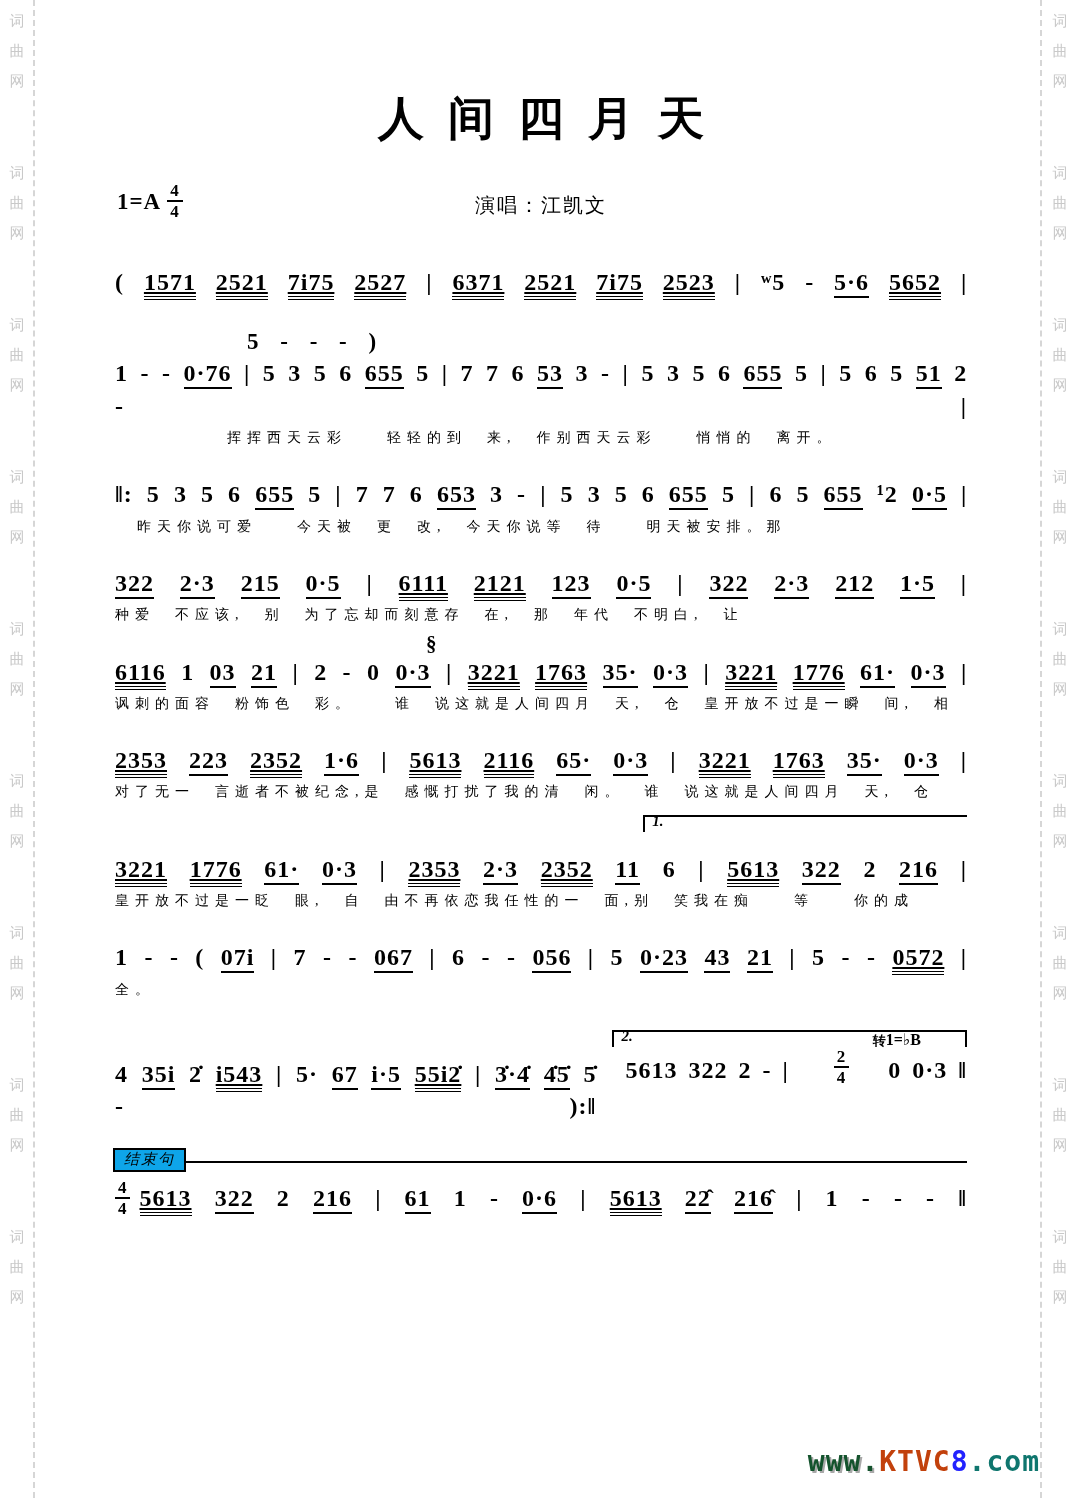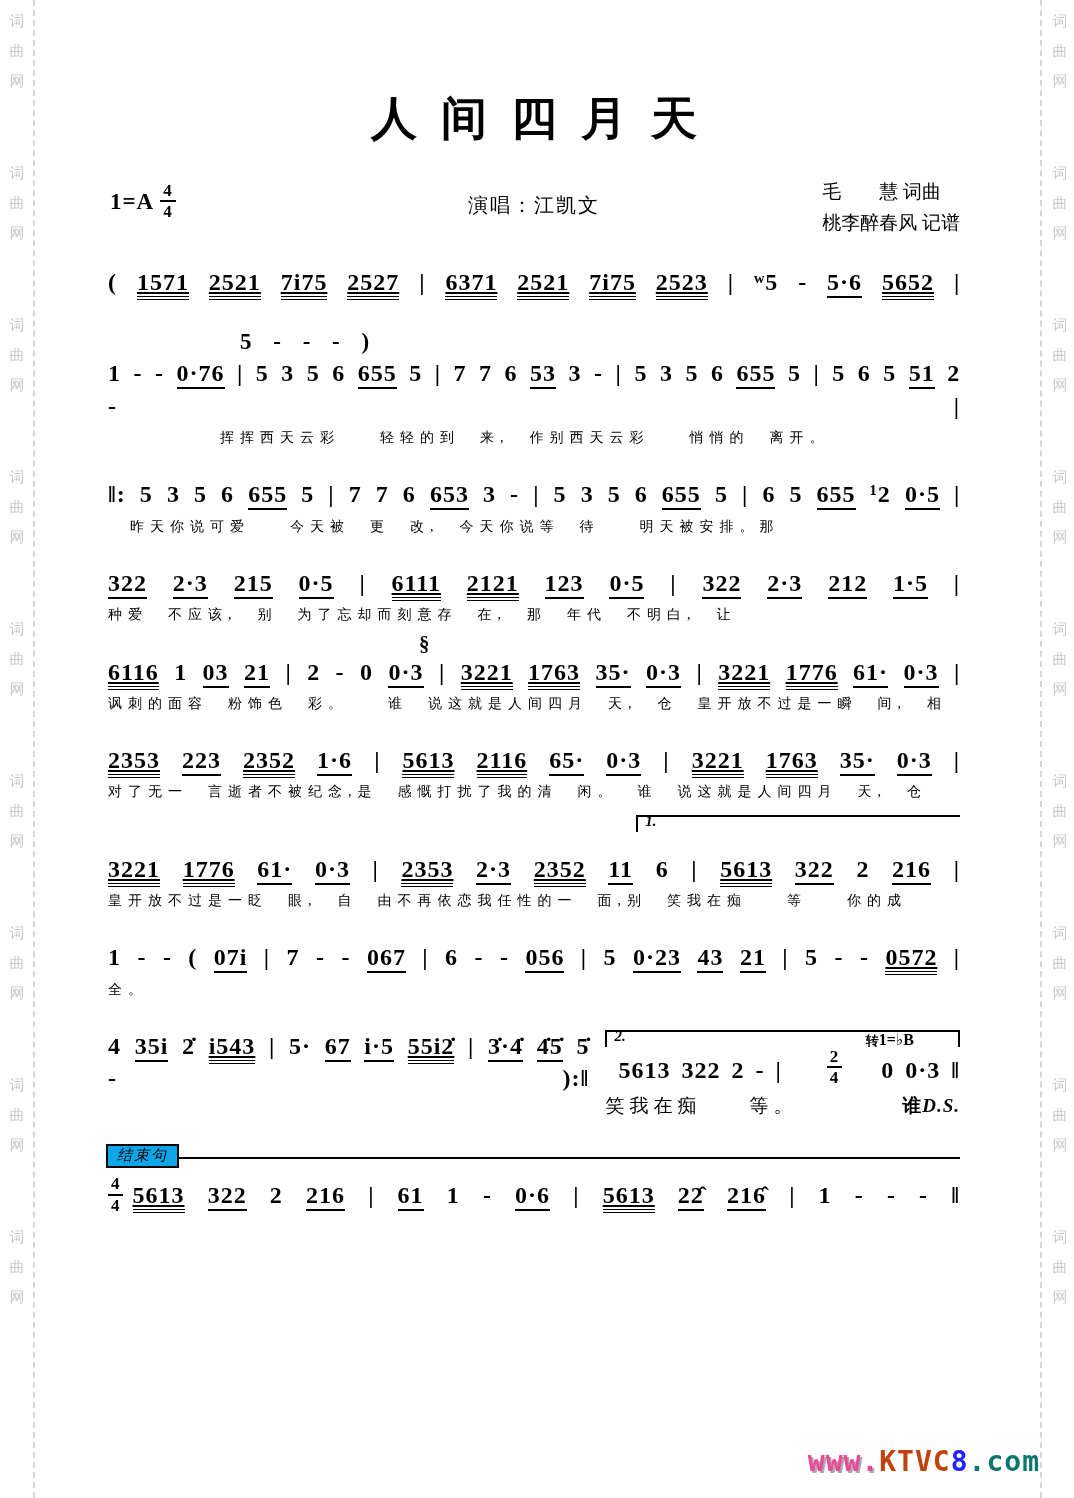--- a/index.html
+++ b/index.html
@@ -7,21 +7,21 @@
   .page{position:absolute;inset:0;}
   
   .wm-col{position:absolute;top:6px;width:28px;text-align:center;font-size:15px;line-height:30px;font-family:"DejaVu Sans",sans-serif;}
   .wm-col.left{left:3px;}
   .wm-col.right{left:1046px;}
   .wm-group{margin-bottom:62px;}
   .dash{position:absolute;top:0;bottom:0;width:0;border-left:2px dashed #d6d6d6;}
   .dash.left{left:33px;}
   .dash.right{left:1040px;}
   
-  .sheet{position:absolute;left:108px;top:88px;width:852px;}
+  .sheet{position:absolute;left:115px;top:88px;width:852px;}
   .title{margin:0 0 26px 0;text-align:center;font-size:46px;font-weight:bold;letter-spacing:24px;text-indent:24px;}
   .head-row{position:relative;height:86px;}
   .keysig{position:absolute;left:2px;top:6px;font-size:23px;font-weight:bold;letter-spacing:1px;}
   .head-center{position:absolute;left:0;right:0;text-align:center;}
   .subtitle{font-size:21px;letter-spacing:2px;}
   .performer{font-size:20px;margin-top:16px;letter-spacing:2px;}
   .credits{position:absolute;right:0;top:0;font-size:19px;line-height:1.65;text-align:left;}
   .ts{display:inline-block;text-align:center;font-size:17px;font-weight:bold;line-height:1.02;vertical-align:-8px;margin-left:6px;}
   .ts .t{display:block;border-bottom:2px solid #000;padding:0 3px 1px;}
   .ts .b{display:block;padding-top:1px;}
@@ -34,21 +34,21 @@
   .lyrics{font-size:14px;letter-spacing:6px;margin-top:7px;line-height:1.3;}
   .above-row{font-size:23px;font-weight:bold;word-spacing:16px;margin-left:132px;margin-bottom:2px;}
   .rel{position:relative;}
   .segno{position:absolute;left:36.5%;top:-24px;font-size:21px;font-weight:bold;}
   .sys5 .notes,.sys7 .notes{margin-top:2px;}
   .volta1{position:absolute;left:62%;right:0;top:-18px;height:15px;border-top:2px solid #000;border-left:2px solid #000;}
   .volta1 .vlabel{position:absolute;left:7px;top:-3px;font-size:15px;font-style:italic;font-weight:bold;line-height:1;}
   .sys7pad{padding-top:18px;}
   
   .split{display:flex;align-items:flex-start;}
-  .split .lpart{flex:0 0 56.5%;}
+  .split .lpart{flex:0 0 56.5%;margin-top:28px;}
   .split .rpart{flex:1;position:relative;margin-left:16px;padding-top:18px;}
   .volta2{position:absolute;left:0;right:0;top:0;height:15px;border-top:2px solid #000;border-left:2px solid #000;border-right:2px solid #000;}
   .volta2 .vlabel{position:absolute;left:7px;top:-3px;font-size:15px;font-style:italic;font-weight:bold;line-height:1;}
   .keychange{position:absolute;right:44px;top:-2px;font-size:16px;font-weight:bold;letter-spacing:0;}
   .keychange .zh{font-size:13px;}
   .notes2{font-size:24px;font-weight:bold;letter-spacing:1px;word-spacing:4px;line-height:1.35;display:flex;align-items:flex-end;justify-content:space-between;margin-left:13px;}
   .l2row{display:flex;justify-content:space-between;margin-top:7px;font-size:19px;letter-spacing:5px;}
   .ds{font-weight:bold;font-style:italic;letter-spacing:1px;}
   .ds .zh{font-style:normal;}
   
@@ -166,24 +166,20 @@
   <div class="sheet">
 
     <h1 class="title">人间四月天</h1>
 
     <div class="head-row">
       <div class="keysig">
         <span>1=A</span><span class="ts"><span class="t">4</span><span class="b">4</span></span>
       </div>
       <div class="head-center">
         <div class="performer">演唱：江凯文</div>
-      </div>
-      <div class="credits">
-        <div>毛　　慧 词曲</div>
-        <div>桃李醉春风 记谱</div>
       </div>
     </div>
 
     <div class="systems">
 
       <div class="system">
         <div class="notes"><span>(</span> <span class="b2">1571</span> <span class="b2">2521</span> <span class="b2">7i75</span> <span class="b2">2527</span> <span>|</span> <span class="b2">6371</span> <span class="b2">2521</span> <span class="b2">7i75</span> <span class="b2">2523</span> <span>|</span> <span>ʷ5</span> <span>-</span> <span class="b1">5·6</span> <span class="b2">5652</span> <span>|</span></div>
       </div>
 
       <div class="system">
@@ -240,38 +236,34 @@
             <span class="keychange"><span class="zh">转</span><span>1=♭B</span></span>
           </div>
           <div class="notes2">
             <span><span class="b2">5613</span> <span class="b1">322</span> <span>2</span> <span>-</span> <span>|</span></span>
             <span class="ts">
                 <span class="t">2</span>
                 <span class="b">4</span>
               </span>
             <span><span>0</span> <span class="b1">0·3</span> <span>‖</span></span>
           </div>
-          <div class="l2row">
-            <span>笑我在痴　　等。</span>
-            <span class="ds"><span class="zh">谁</span><span>D.S.</span></span>
-          </div>
         </div>
       </div>
 
       <div class="system ending">
         <span class="ending-label">结束句</span>
         <div class="ending-notesrow">
           <span class="ts">
               <span class="t">4</span>
               <span class="b">4</span>
             </span>
           <div class="notes"><span class="b2">5613</span> <span class="b1">322</span> <span>2</span> <span class="b1">216</span> <span>|</span> <span class="b1">61</span> <span>1</span> <span>-</span> <span class="b1">0·6</span> <span>|</span> <span class="b2">5613</span> <span class="b1">22̂</span> <span class="b1">216̂</span> <span>|</span> <span>1</span> <span>-</span> <span>-</span> <span>-</span> <span>‖</span></div>
         </div>
       </div>
 
     </div>
   </div>
 
   <div class="footer-wm">
-    <span class="f0" style="color: #ec4899;">www.</span><span style="color: #c2410c;">KTVC</span><span style="color: rgb(34, 34, 255);">8</span><span style="color: #0f766e;">.com</span>
+    <span class="f0" style="color: #14532d;">www.</span><span style="color: #c2410c;">KTVC</span><span style="color: rgb(34, 34, 255);">8</span><span style="color: #0f766e;">.com</span>
   </div>
 
 </div>
 
 </body></html>

